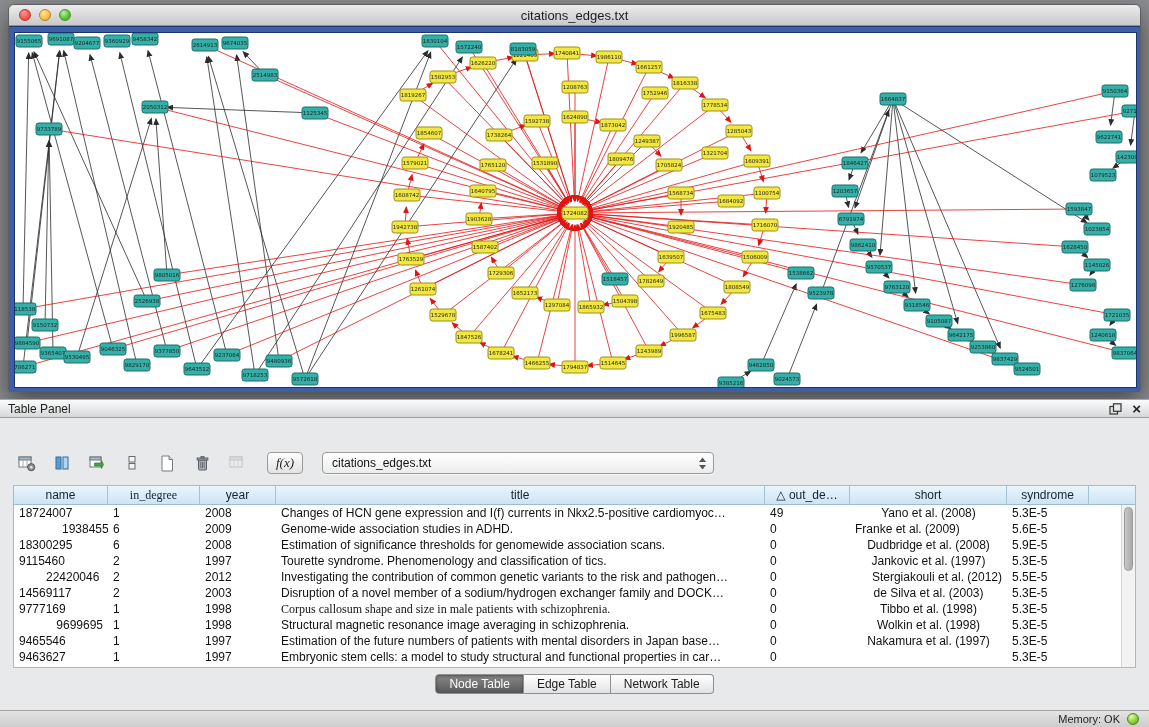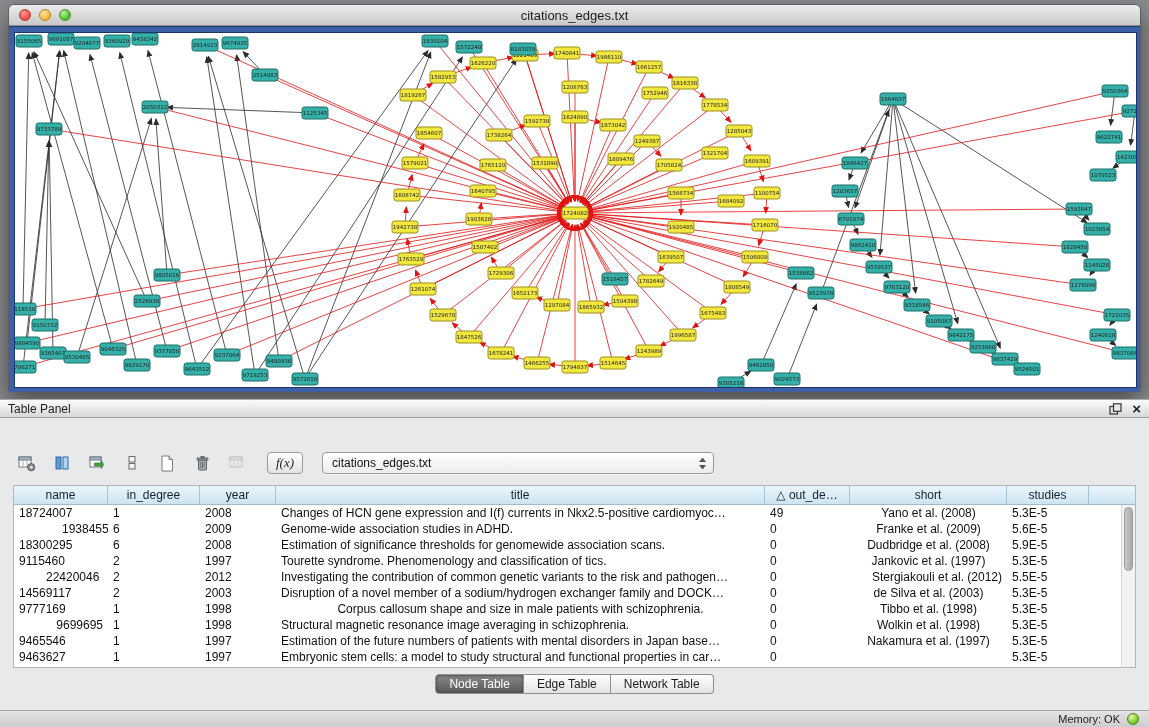--- a/index.html
+++ b/index.html
@@ -827,45 +827,45 @@
             <path d="M2 6 L5.5 1.5 L9 6 Z" fill="#555"></path>
             <path d="M2 9 L5.5 13.5 L9 9 Z" fill="#555"></path>
           </svg>
         </span>
       </div>
     </div>
 
     <div class="table-area">
       <div class="thead" id="table-head-row">
           <div class="th" style="width: 94px;">name</div>
-          <div class="th" style="width: 92px;">in_degree</div>
+          <div class="th" style="width: 92px; font-family: Liberation Serif, serif;">in_degree</div>
           <div class="th" style="width: 76px;">year</div>
           <div class="th" style="width: 489px;">title</div>
           <div class="th" style="width: 85px;">△ out_de…</div>
           <div class="th" style="width: 157px;">short</div>
-          <div class="th" style="width: 82px;">studies</div>
+          <div class="th" style="width: 82px;">syndrome</div>
           <div class="th th-filler"></div>
         </div>
       <div class="tbody" id="table-body">
           <div class="tr">
             <div class="td" style="width: 94px; text-align: left;">18724007</div>
             <div class="td" style="width: 92px; text-align: left;">1</div>
             <div class="td" style="width: 76px; text-align: left;">2008</div>
             <div class="td" style="width: 489px; text-align: left;">Changes of HCN gene expression and I(f) currents in Nkx2.5-positive cardiomyoc…</div>
             <div class="td" style="width: 85px; text-align: left;">49</div>
             <div class="td" style="width: 157px; text-align: center;">Yano et al. (2008)</div>
             <div class="td" style="width: 82px; text-align: left;">5.3E-5</div>
           </div>
           <div class="tr">
             <div class="td" style="width: 94px; text-align: left; padding-left: 48px;">19384554</div>
             <div class="td" style="width: 92px; text-align: left;">6</div>
             <div class="td" style="width: 76px; text-align: left;">2009</div>
             <div class="td" style="width: 489px; text-align: left;">Genome-wide association studies in ADHD.</div>
             <div class="td" style="width: 85px; text-align: left;">0</div>
-            <div class="td" style="width: 157px; text-align: center;">Franke et al. (2009)</div>
+            <div class="td" style="width: 157px; ">Franke et al. (2009)</div>
             <div class="td" style="width: 82px; text-align: left;">5.6E-5</div>
           </div>
           <div class="tr">
             <div class="td" style="width: 94px; text-align: left;">18300295</div>
             <div class="td" style="width: 92px; text-align: left;">6</div>
             <div class="td" style="width: 76px; text-align: left;">2008</div>
             <div class="td" style="width: 489px; text-align: left;">Estimation of significance thresholds for genomewide association scans.</div>
             <div class="td" style="width: 85px; text-align: left;">0</div>
             <div class="td" style="width: 157px; text-align: center;">Dudbridge et al. (2008)</div>
             <div class="td" style="width: 82px; text-align: left;">5.9E-5</div>
@@ -894,21 +894,21 @@
             <div class="td" style="width: 76px; text-align: left;">2003</div>
             <div class="td" style="width: 489px; text-align: left;">Disruption of a novel member of a sodium/hydrogen exchanger family and DOCK…</div>
             <div class="td" style="width: 85px; text-align: left;">0</div>
             <div class="td" style="width: 157px; text-align: center;">de Silva et al. (2003)</div>
             <div class="td" style="width: 82px; text-align: left;">5.3E-5</div>
           </div>
           <div class="tr">
             <div class="td" style="width: 94px; text-align: left;">9777169</div>
             <div class="td" style="width: 92px; text-align: left;">1</div>
             <div class="td" style="width: 76px; text-align: left;">1998</div>
-            <div class="td" style="width: 489px; text-align: center;">Corpus callosum shape and size in male patients with schizophrenia.</div>
+            <div class="td" style="width: 489px; text-align: left; font-family: Liberation Serif, serif;">Corpus callosum shape and size in male patients with schizophrenia.</div>
             <div class="td" style="width: 85px; text-align: left;">0</div>
             <div class="td" style="width: 157px; text-align: center;">Tibbo et al. (1998)</div>
             <div class="td" style="width: 82px; text-align: left;">5.3E-5</div>
           </div>
           <div class="tr">
             <div class="td" style="width: 94px; text-align: right;">9699695</div>
             <div class="td" style="width: 92px; text-align: left;">1</div>
             <div class="td" style="width: 76px; text-align: left;">1998</div>
             <div class="td" style="width: 489px; text-align: left;">Structural magnetic resonance image averaging in schizophrenia.</div>
             <div class="td" style="width: 85px; text-align: left;">0</div>

